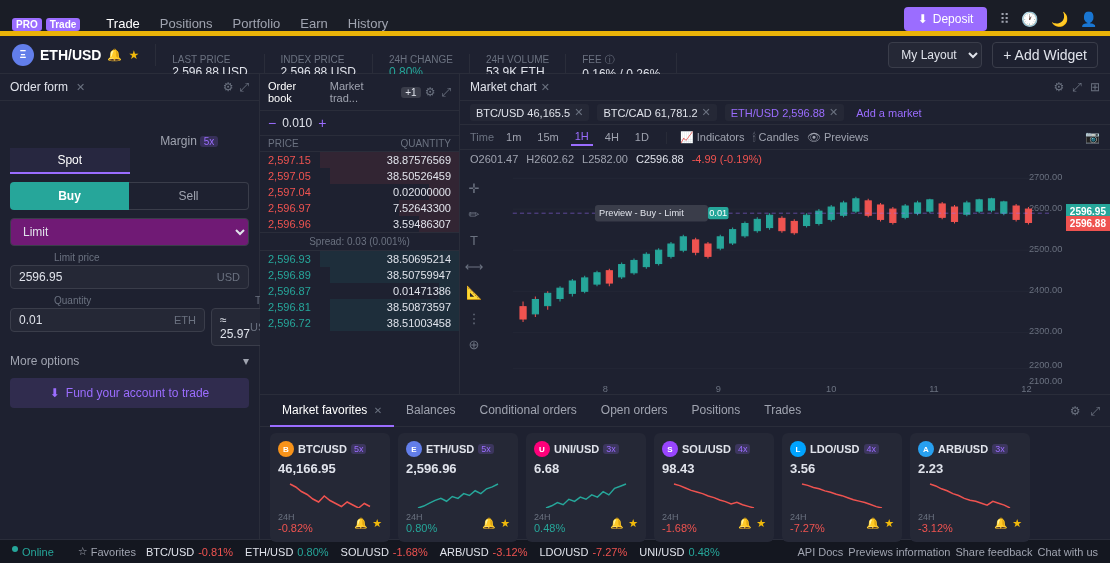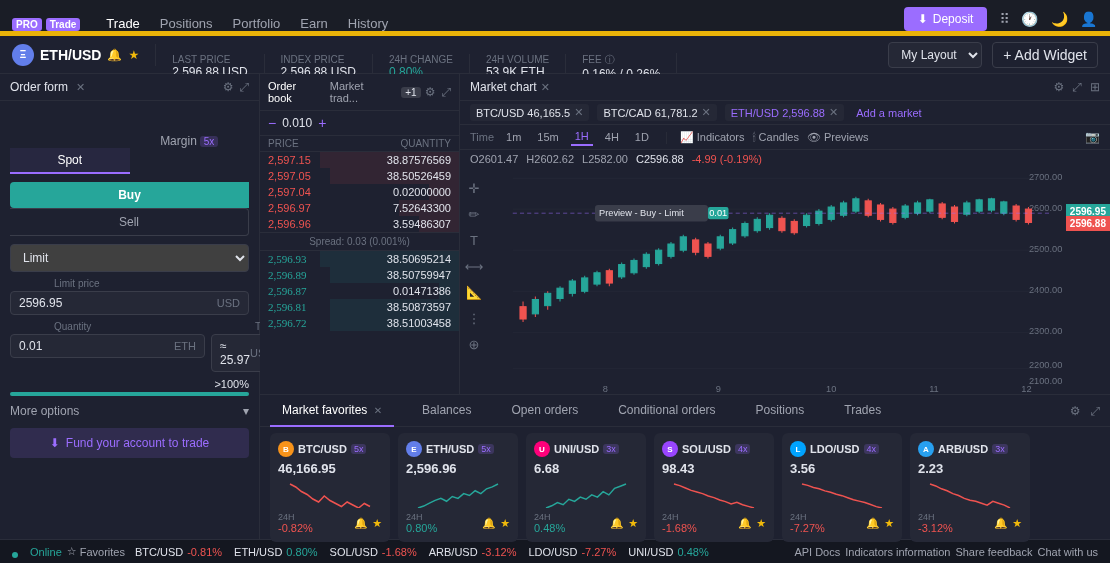--- a/index.html
+++ b/index.html
@@ -36,24 +36,24 @@
     .panel-header { display: flex; align-items: center; padding: 6px 10px; border-bottom: 1px solid #2a2d3a; gap: 6px; }
     .panel-title { font-size: 12px; color: #e0e3eb; font-weight: 500; }
     .close-btn { color: #6b7280; cursor: pointer; font-size: 11px; margin-left: 2px; }
     .panel-icons { margin-left: auto; display: flex; gap: 6px; color: #6b7280; cursor: pointer; }
 
     .spot-margin-tabs { display: flex; margin: 8px 10px 0; gap: 0; }
     .tab-btn { flex: 1; padding: 5px 0; text-align: center; background: transparent; border: none; color: #a0a4b0; cursor: pointer; font-size: 12px; border-bottom: 2px solid transparent; }
     .tab-btn.active { color: #fff; border-bottom: 2px solid #9b6dff; background: rgba(155,109,255,0.08); margin-top: 39px; }
     .margin-badge { background: rgba(155,109,255,0.2); color: #9b6dff; border-radius: 3px; padding: 0 4px; font-size: 10px; margin-left: 3px; }
 
-    .buy-sell-row { display: flex; margin: 8px 10px 0; gap: 0; flex-direction: column; }
+    .buy-sell-row { display: flex; margin: 8px 10px 0; gap: 0; }
     .buy-btn { flex: 1; padding: 6px 0; background: #26a69a; color: white; border: none; border-radius: 4px 0 0 4px; cursor: pointer; font-size: 12px; font-weight: 600; }
     .sell-btn { flex: 1; padding: 6px 0; background: transparent; color: #a0a4b0; border: 1px solid #3a3d4a; border-left: none; border-radius: 0 4px 4px 0; cursor: pointer; font-size: 12px; }
-    .order-type-select { margin: 8px 10px 0; background: #404040; border: 1px solid #3a3d4a; color: #e0e3eb; border-radius: 4px; padding: 5px 8px; font-size: 12px; width: calc(100% - 20px); }
+    .order-type-select { margin: 8px 10px 0; background: #701a75; border: 1px solid #3a3d4a; color: #e0e3eb; border-radius: 4px; padding: 5px 8px; font-size: 12px; width: calc(100% - 20px); }
 
     .form-field { margin: 6px 10px 0; }
     .field-label { color: #6b7280; font-size: 10px; margin-bottom: 2px; padding-left: 44px; }
     .field-row { display: flex; align-items: center; background: #252836; border: 1px solid #3a3d4a; border-radius: 4px; padding: 4px 8px; }
     .field-input { background: transparent; border: none; color: #e0e3eb; font-size: 12px; flex: 1; outline: none; }
     .field-unit { color: #6b7280; font-size: 11px; }
 
     .progress-row { margin: 6px 10px 0; }
     .progress-bar { background: #2a2d3a; height: 4px; border-radius: 2px; }
     .progress-fill { background: #26a69a; height: 4px; border-radius: 2px; width: 0%; }
@@ -71,21 +71,21 @@
     .ob-tabs { display: flex; gap: 4px; font-size: 11px; color: #a0a4b0; }
     .ob-tab.active { color: #fff; }
     .ob-controls { margin-left: auto; display: flex; align-items: center; gap: 6px; }
     .ob-spread-btn { color: #9b6dff; cursor: pointer; font-size: 14px; background: none; border: none; }
 
     .ob-col-headers { display: flex; justify-content: space-between; padding: 2px 8px; color: #6b7280; font-size: 10px; border-bottom: 1px solid #2a2d3a; }
     .ob-row { display: flex; justify-content: space-between; padding: 2px 8px; font-size: 11px; position: relative; cursor: pointer; }
     .ob-row-bg-sell { position: absolute; right: 0; top: 0; height: 100%; background: rgba(239,83,80,0.1); }
     .ob-row-bg-buy { position: absolute; right: 0; top: 0; height: 100%; background: rgba(38,166,154,0.1); }
     .ob-price-sell { color: #ef5350; z-index: 1; position: relative; }
-    .ob-price-buy { color: #26a69a; z-index: 1; position: relative; font-family: Liberation Serif, serif; }
+    .ob-price-buy { color: #26a69a; z-index: 1; position: relative; }
     .ob-qty { color: #e0e3eb; z-index: 1; position: relative; }
     .ob-spread { text-align: center; padding: 3px; color: #6b7280; font-size: 10px; border-top: 1px solid #2a2d3a; border-bottom: 1px solid #2a2d3a; }
 
     
     .chart-panel { flex: 1; background: #1e2130; display: flex; flex-direction: column; }
     .chart-header { display: flex; align-items: center; padding: 6px 10px; border-bottom: 1px solid #2a2d3a; gap: 0; }
     .chart-tab { font-size: 11px; color: #a0a4b0; cursor: pointer; padding: 2px 4px; }
     .chart-tab.active { color: #9b6dff; border-bottom: 2px solid #9b6dff; }
     .chart-tool-btn { color: #a0a4b0; cursor: pointer; background: none; border: none; font-size: 11px; display: flex; align-items: center; gap: 3px; }
 
@@ -104,21 +104,21 @@
 
     .chart-left-tools { position: absolute; left: 4px; top: 10px; display: flex; flex-direction: column; gap: 6px; }
     .chart-tool-icon { color: #6b7280; cursor: pointer; font-size: 13px; width: 20px; height: 20px; display: flex; align-items: center; justify-content: center; }
 
     .price-label-right { position: absolute; right: 0; padding: 2px 4px; font-size: 10px; font-weight: bold; }
     .price-label-green { background: #26a69a; color: white; }
     .price-label-red { background: #ef5350; color: white; }
 
     
     .bottom-panel { height: 145px; background: #1e2130; border-top: 1px solid #2a2d3a; }
-    .bottom-header { display: flex; align-items: center; padding: 0 10px; border-bottom: 1px solid #2a2d3a; height: 32px; gap: 16px; }
+    .bottom-header { display: flex; align-items: center; padding: 0 10px; border-bottom: 1px solid #2a2d3a; height: 32px; gap: 0; }
     .bottom-tab { padding: 8px 12px; color: #a0a4b0; cursor: pointer; font-size: 12px; border-bottom: 2px solid transparent; }
     .bottom-tab.active { color: #fff; border-bottom: 2px solid #9b6dff; }
     .bottom-tab-close { color: #6b7280; font-size: 10px; margin-left: 3px; }
     .bottom-icons { margin-left: auto; display: flex; gap: 10px; color: #6b7280; cursor: pointer; }
 
     .market-favs { display: flex; gap: 0; padding: 6px 10px; overflow-x: auto; }
     .fav-card { width: 120px; min-width: 120px; background: #252836; border-radius: 6px; margin-right: 8px; padding: 8px; }
     .fav-card-header { display: flex; align-items: center; gap: 4px; margin-bottom: 4px; }
     .fav-icon { width: 16px; height: 16px; border-radius: 50%; display: flex; align-items: center; justify-content: center; font-size: 8px; color: white; font-weight: bold; }
     .fav-icon.btc { background: #f7931a; }
@@ -134,21 +134,21 @@
     .fav-footer { display: flex; align-items: center; justify-content: space-between; }
     .fav-24h-label { color: #6b7280; font-size: 9px; }
     .fav-change { font-size: 11px; }
     .fav-change.neg { color: #ef5350; }
     .fav-change.pos { color: #26a69a; }
     .fav-actions { display: flex; gap: 4px; color: #6b7280; font-size: 11px; }
     .fav-star.active { color: #f0b90b; }
 
     
     .status-bar { height: 24px; background: #141720; display: flex; align-items: center; padding: 0 12px; border-top: 1px solid #2a2d3a; gap: 0; font-size: 11px; }
-    .status-online { display: flex; align-items: flex-end; gap: 12px; color: #26a69a; margin-right: 5px; }
+    .status-online { display: flex; align-items: flex-start; gap: 4px; color: #26a69a; margin-right: 24px; }
     .status-dot { width: 6px; height: 6px; background: #26a69a; border-radius: 50%; }
     .status-fav { color: #a0a4b0; margin-right: 10px; cursor: pointer; display: flex; align-items: center; gap: 3px; }
     .status-ticker { display: flex; gap: 12px; }
     .ticker-item { display: flex; gap: 4px; color: #a0a4b0; cursor: pointer; }
     .ticker-pair { color: #e0e3eb; }
     .ticker-neg { color: #ef5350; }
     .ticker-pos { color: #26a69a; }
     .status-links { margin-left: auto; display: flex; gap: 5px; color: #a0a4b0; cursor: pointer; }
 
     .qty-total-row { display: flex; gap: 6px; margin: 6px 10px 0; }
@@ -258,28 +258,20 @@
           <input class="field-input" value="0.01" style="">
           <span class="field-unit">ETH</span>
         </div>
       </div>
       <div class="total-field form-field" style="margin:0;flex:1">
         <div class="field-label">Total</div>
         <div class="field-row">
           <span class="field-input">≈ 25.97</span>
           <span class="field-unit">USD</span>
         </div>
-      </div>
-    </div>
-    <div class="progress-row">
-      <div style="display:flex;justify-content:flex-end;margin-bottom:2px">
-        <span class="progress-label">&gt;100%</span>
-      </div>
-      <div class="progress-bar">
-        <div class="progress-fill" style="width:100%"></div>
       </div>
     </div>
     <div class="more-options">
       <span>More options</span>
       <span>▾</span>
     </div>
     <button class="fund-btn">
       <span>⬇</span>
       <span>Fund your account to trade</span>
     </button>
@@ -589,22 +581,22 @@
       </div>
     </div>
 
     <div class="bottom-panel">
       <div class="bottom-header">
         <div class="bottom-tab active">
           <span>Market favorites</span>
           <span class="bottom-tab-close">✕</span>
         </div>
         <div class="bottom-tab">Balances</div>
+        <div class="bottom-tab">Conditional orders</div>
         <div class="bottom-tab">Open orders</div>
-        <div class="bottom-tab">Conditional orders</div>
         <div class="bottom-tab">Positions</div>
         <div class="bottom-tab">Trades</div>
         <div class="bottom-icons">
           <span>⚙</span>
           <span>⤢</span>
         </div>
       </div>
       <div class="market-favs" id="fav-cards">
           <div class="fav-card">
     <div class="fav-card-header">
@@ -779,17 +771,17 @@
         <span class="ticker-pair">LDO/USD</span>
         <span class="ticker-neg">-7.27%</span>
       </div>
       <div class="ticker-item">
         <span class="ticker-pair">UNI/USD</span>
         <span class="ticker-pos">0.48%</span>
       </div>
     </div>
   <div class="status-links" id="status-links">
       <span>API Docs</span>
-      <span>Indicators information</span>
+      <span>Previews information</span>
       <span>Share feedback</span>
       <span>Chat with us</span>
     </div>
 </div>
 
 </body></html>

